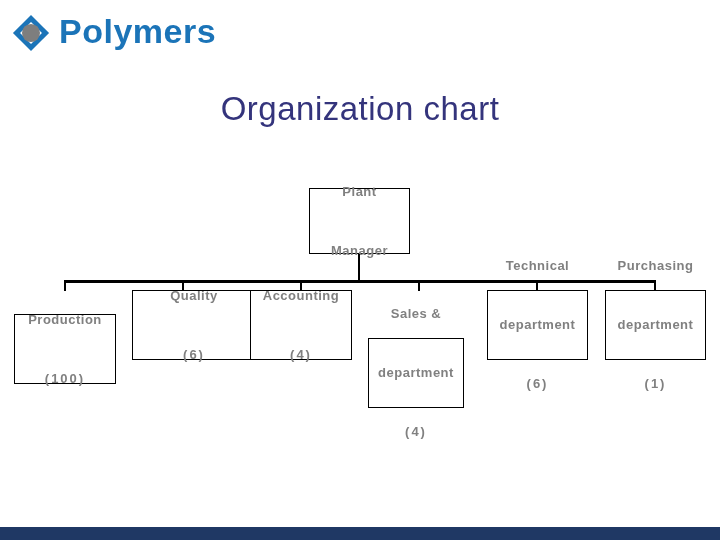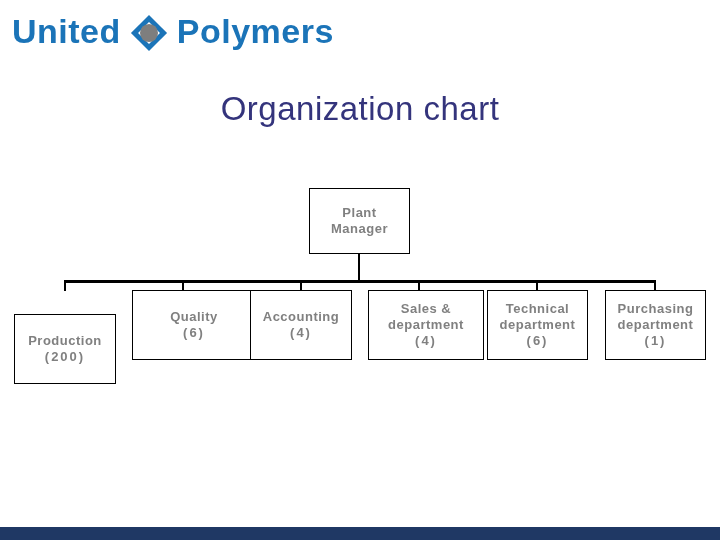--- a/index.html
+++ b/index.html
@@ -49,39 +49,40 @@
   .node {
     position: absolute;
     box-sizing: border-box;
     border: 1.5px solid var(--box-border, #000);
     background: #fff;
     display: flex;
     flex-direction: column;
     align-items: center;
     justify-content: center;
     text-align: center;
+    gap: 43px;
   }
   .node span {
     display: block;
     font-size: 13px;
     font-weight: 700;
     line-height: 16px;
     color: var(--box-text, #808080);
     letter-spacing: 0.5px;
     white-space: nowrap;
   }
   .node span.count { letter-spacing: 2px; }
 
   .root-node { left: 309px; top: 188px; width: 101px; height: 66px; }
 
   .dept-node { top: 290px; height: 70px; }
   .dept-0 { left: 14px;  width: 102px; margin-top: 24px; }
   .dept-1 { left: 132px; width: 124px; }
   .dept-2 { left: 250px; width: 102px; }
-  .dept-3 { left: 368px; width: 116px; }
+  .dept-3 { left: 368px; width: 96px; margin-top: 48px; }
   .dept-4 { left: 487px; width: 101px; }
   .dept-5 { left: 605px; width: 101px; }
 
   
   .line { position: absolute; background: var(--line-color, #000); }
   .root-drop { left: 358px; top: 254px; width: 2px; height: 28px; }
   .rail      { left: 64px;  top: 280px; width: 592px; height: 3px; }
   .drop      { top: 281px; width: 2px; height: 10px; }
   .drop-0 { left: 64px;  }
   .drop-1 { left: 182px; }
@@ -99,21 +100,20 @@
     height: 13px;
     background: var(--footer-bar, #1F3864);
   }
 </style>
 </head>
 <body>
 
 <div class="slide">
 
   <header class="logo">
-    <span class="logo-word">United</span>
     <span class="logo-icon">
       <svg width="38" height="38" viewBox="0 0 40 40" aria-hidden="true">
         <polygon points="20,1 39,20 20,39 1,20" fill="#1B74B8"></polygon>
         <polygon points="20,8.5 31.5,20 20,31.5 8.5,20" fill="#FFFFFF"></polygon>
         <circle cx="20" cy="20" r="9.5" fill="#7E7E7E"></circle>
       </svg>
     </span>
     <span class="logo-word">Polymers</span>
   </header>
 
@@ -130,21 +130,21 @@
     <div class="line rail"></div>
     <div class="line drop drop-0"></div>
     <div class="line drop drop-1"></div>
     <div class="line drop drop-2"></div>
     <div class="line drop drop-3"></div>
     <div class="line drop drop-4"></div>
     <div class="line drop drop-5"></div>
 
     <div class="node dept-node dept-0">
       <span>Production</span>
-      <span class="count">(200)</span>
+      <span class="count">(100)</span>
     </div>
 
     <div class="node dept-node dept-1">
       <span>Quality</span>
       <span class="count">(6)</span>
     </div>
 
     <div class="node dept-node dept-2">
       <span>Accounting</span>
       <span class="count">(4)</span>

